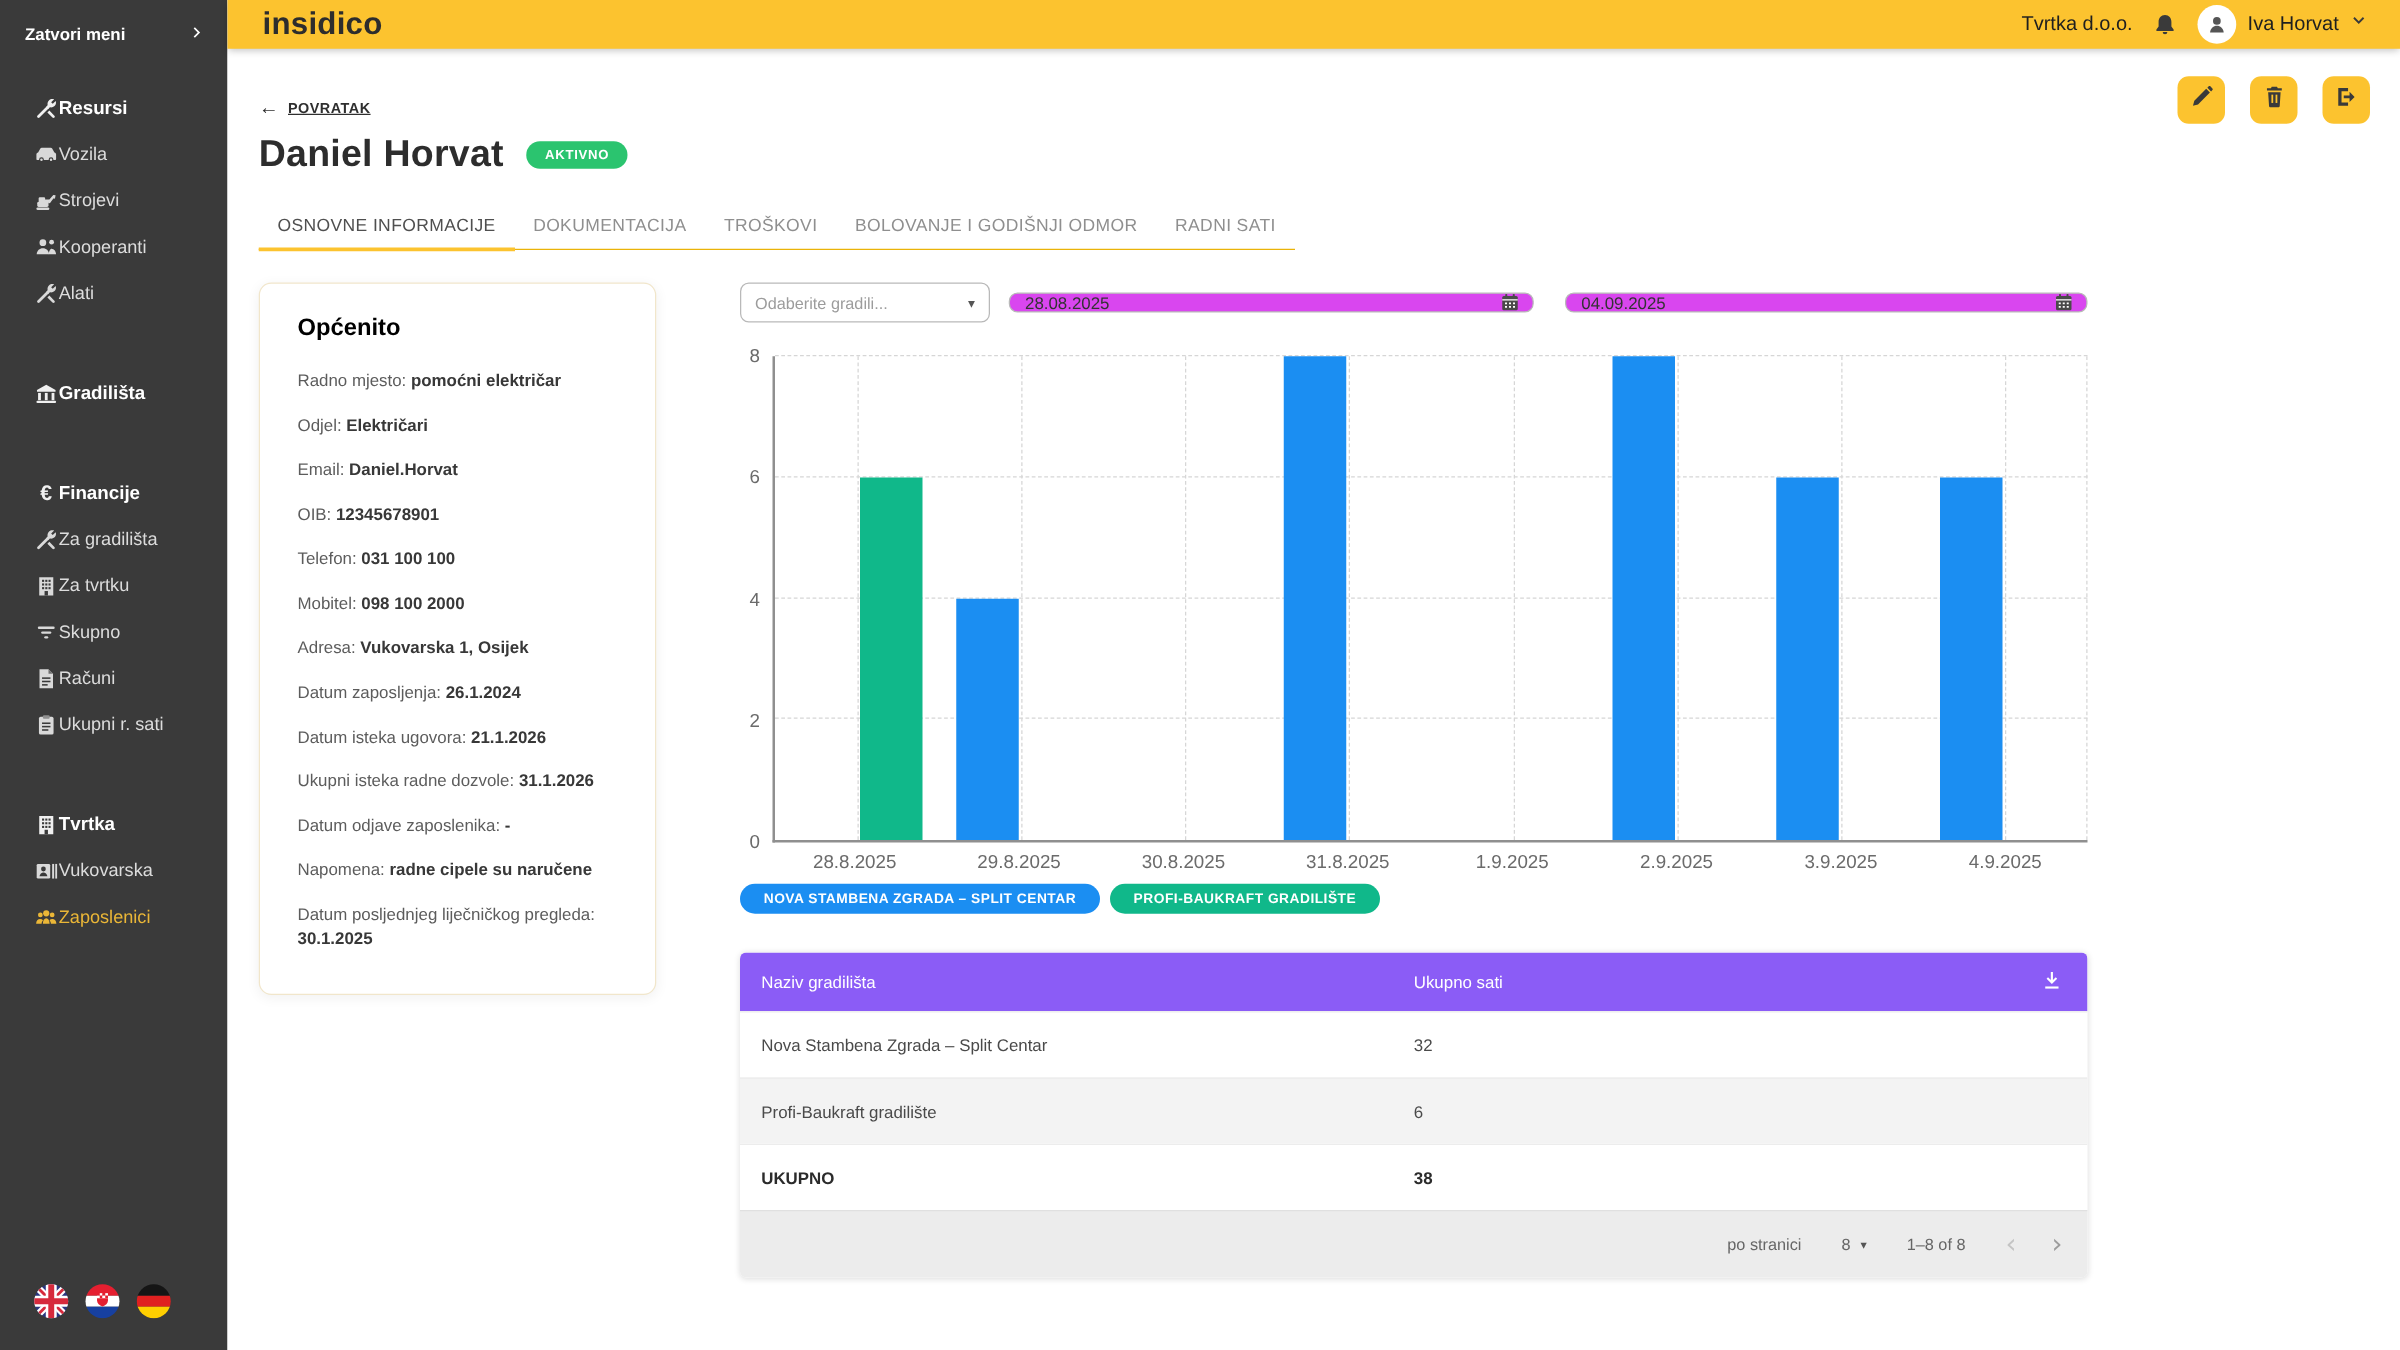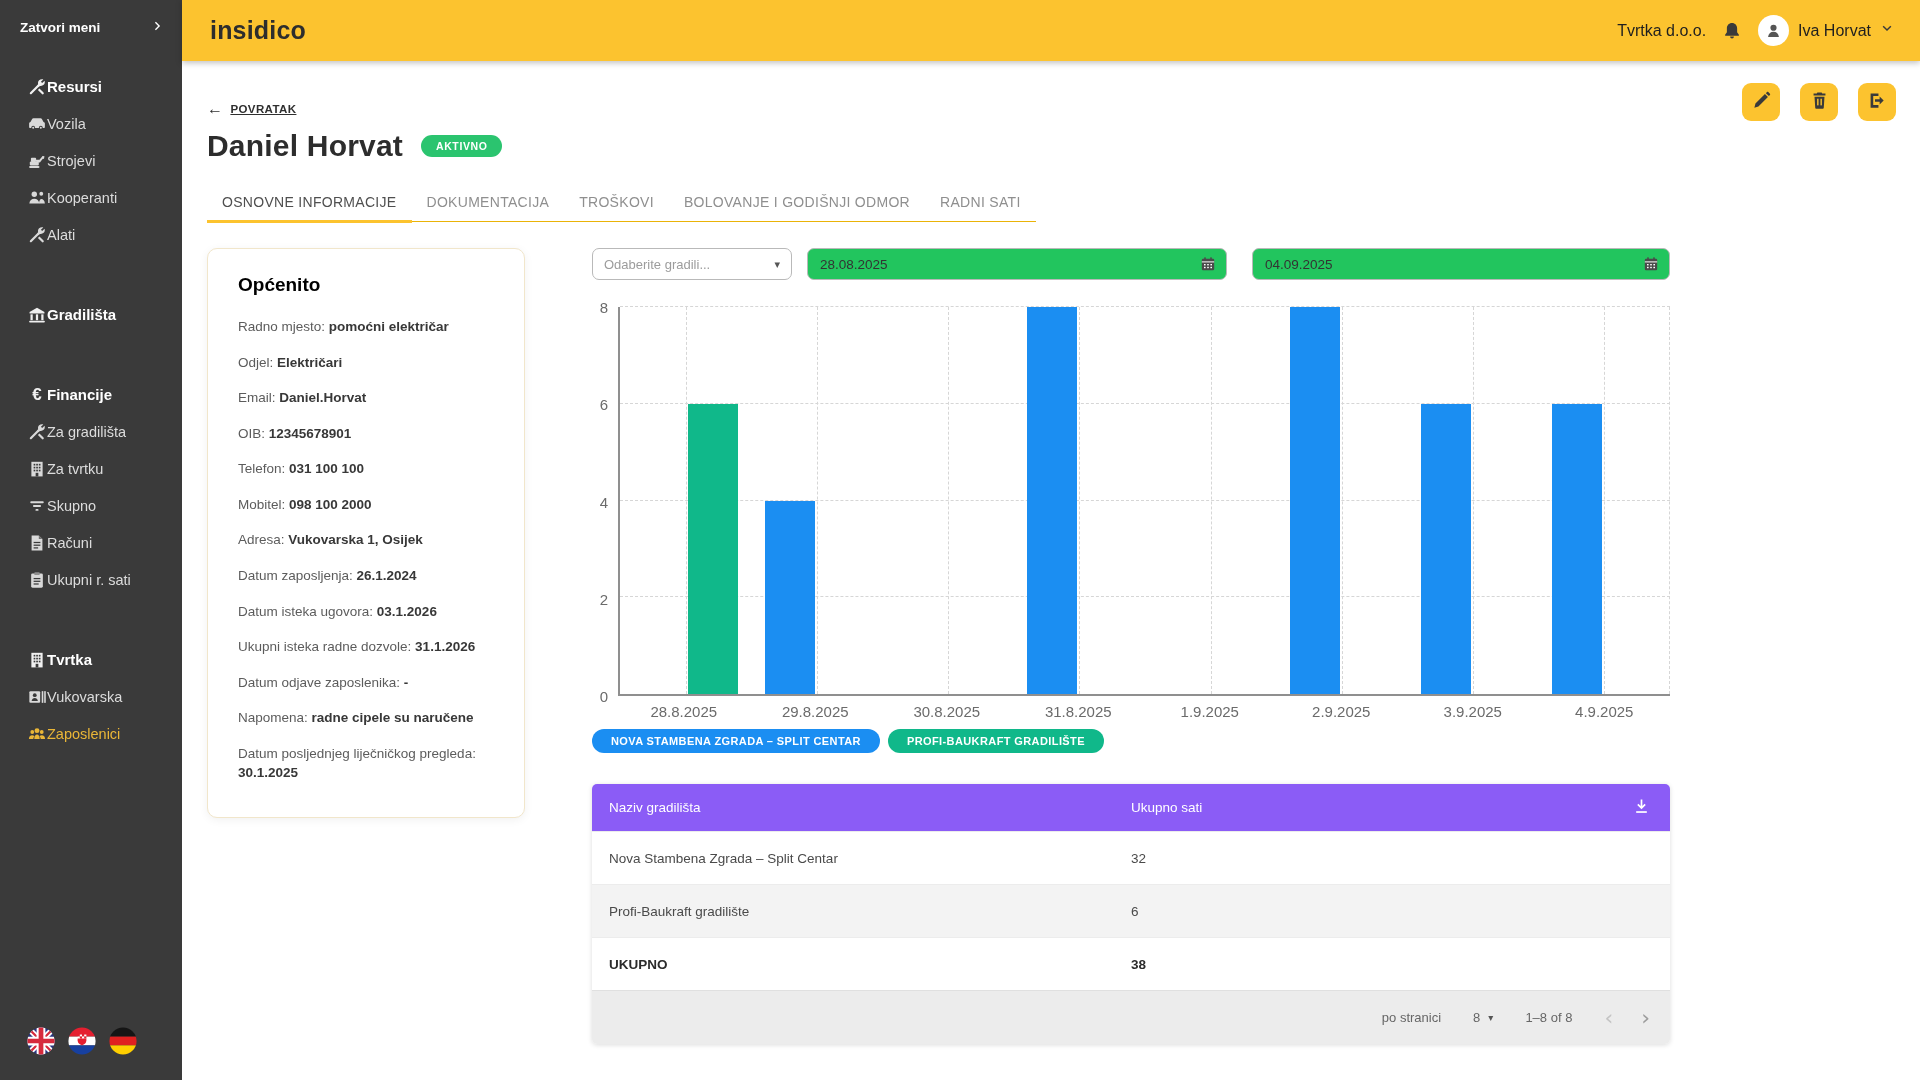--- a/index.html
+++ b/index.html
@@ -20,21 +20,21 @@
   .side-item.bold .side-icon svg{fill:#f0f0f0}
   .side-item.active{color:#eab637}
   .side-item.active .side-icon svg{fill:#eab637}
   .euro-glyph{font-size:17px;font-weight:bold;color:#f0f0f0;line-height:1}
   .flags{display:flex;gap:13px;padding:0 0 25px 27px}
   .flag{cursor:pointer;display:inline-flex}
   .flag svg{width:28px;height:28px}
 
   
   .main{flex:1;position:relative;display:flex;flex-direction:column;background:#fff}
-  .topbar{height:61px;background:#fcc32f;display:flex;align-items:center;padding:0 26px 0 28px;box-shadow:0 2px 6px rgba(0,0,0,.25);position:relative;z-index:3;flex-shrink:0}
+  .topbar{height:39px;background:#fcc32f;display:flex;align-items:center;padding:0 26px 0 28px;box-shadow:0 2px 6px rgba(0,0,0,.25);position:relative;z-index:3;flex-shrink:0}
   .logo{font-size:25px;font-weight:bold;color:#2d2d2d;letter-spacing:.2px}
   .topbar-right{margin-left:auto;display:flex;align-items:center;gap:16px}
   .company{font-weight:normal;font-size:16px;color:#1f1f1f}
   .bell{cursor:pointer;display:flex}
   .bell svg{width:20px;height:20px;fill:#3a3a3a}
   .userbox{display:flex;align-items:center;gap:9px;cursor:pointer}
   .avatar{width:31px;height:31px;border-radius:50%;background:#fff;display:flex;align-items:center;justify-content:center}
   .avatar svg{width:19px;height:19px;fill:#555}
   .username{font-size:16px;color:#1f1f1f}
   .chev svg{width:14px;height:14px;fill:#3a3a3a}
@@ -59,21 +59,21 @@
   .cols{display:flex;margin-top:26px;align-items:flex-start}
   .card{width:318px;background:#fff;border:1px solid #f1e6cb;border-radius:10px;box-shadow:0 2px 10px rgba(0,0,0,.06);padding:25px 30px 18px;flex-shrink:0}
   .card-title{font-size:19px;color:#000000;margin:0 0 21px;font-weight:bold}
   .field{margin:0 0 16px;font-size:13.5px;line-height:1.45;color:#5c5c5c}
   .f-value{font-weight:bold;color:#383838}
 
   .right-col{margin-left:67px;width:1078px}
   .filter-row{display:flex;align-items:center}
   .select-box{width:200px;height:32px;border:1px solid #b9b9b9;border-radius:7px;display:flex;align-items:center;padding:0 11px;color:#9c9c9c;font-size:13px;cursor:pointer;background:#fff}
   .select-box .caret{margin-left:auto;color:#555;font-size:11px}
-  .date-box{height:32px;border:1px solid #b9b9b9;border-radius:7px;display:flex;align-items:center;background:#22c55e}
+  .date-box{height:16px;border:1px solid #b9b9b9;border-radius:7px;display:flex;align-items:center;background:#d946ef}
   .date-box input{border:0;outline:0;background:transparent;font:13.5px "Liberation Sans",sans-serif;color:#333;padding:0 0 0 12px;flex:1;min-width:0}
   .date-box svg{width:16px;height:16px;fill:#4a4a4a;margin-right:10px;flex-shrink:0}
   .d1{width:420px;margin-left:15px}
   .d2{width:418px;margin-left:25px}
 
   
   .chart-wrap{position:relative;padding-left:26px;margin-top:27px}
   .plot{position:relative;height:389px;border-left:2px solid #8f8f8f;border-bottom:2px solid #8f8f8f}
   .hgrid{position:absolute;left:0;right:0;border-top:1px dashed #d6d6d6}
   .cat-col{position:absolute;top:0;bottom:0}
@@ -439,21 +439,21 @@
           <h2 class="card-title">Općenito</h2>
           <div id="card-fields">
               <p class="field"><span class="f-label">Radno mjesto: </span><span class="f-value">pomoćni električar</span></p>
               <p class="field"><span class="f-label">Odjel: </span><span class="f-value">Električari</span></p>
               <p class="field"><span class="f-label">Email: </span><span class="f-value">Daniel.Horvat</span></p>
               <p class="field"><span class="f-label">OIB: </span><span class="f-value">12345678901</span></p>
               <p class="field"><span class="f-label">Telefon: </span><span class="f-value">031 100 100</span></p>
               <p class="field"><span class="f-label">Mobitel: </span><span class="f-value">098 100 2000</span></p>
               <p class="field"><span class="f-label">Adresa: </span><span class="f-value">Vukovarska 1, Osijek</span></p>
               <p class="field"><span class="f-label">Datum zaposljenja: </span><span class="f-value">26.1.2024</span></p>
-              <p class="field"><span class="f-label">Datum isteka ugovora: </span><span class="f-value">03.1.2026</span></p>
+              <p class="field"><span class="f-label">Datum isteka ugovora: </span><span class="f-value">21.1.2026</span></p>
               <p class="field"><span class="f-label">Ukupni isteka radne dozvole: </span><span class="f-value">31.1.2026</span></p>
               <p class="field"><span class="f-label">Datum odjave zaposlenika: </span><span class="f-value">-</span></p>
               <p class="field"><span class="f-label">Napomena: </span><span class="f-value">radne cipele su naručene</span></p>
               <p class="field"><span class="f-label">Datum posljednjeg liječničkog pregleda: </span><span class="f-value">30.1.2025</span></p>
             </div>
         </section>
 
         <section class="right-col">
 
           <div class="filter-row">

